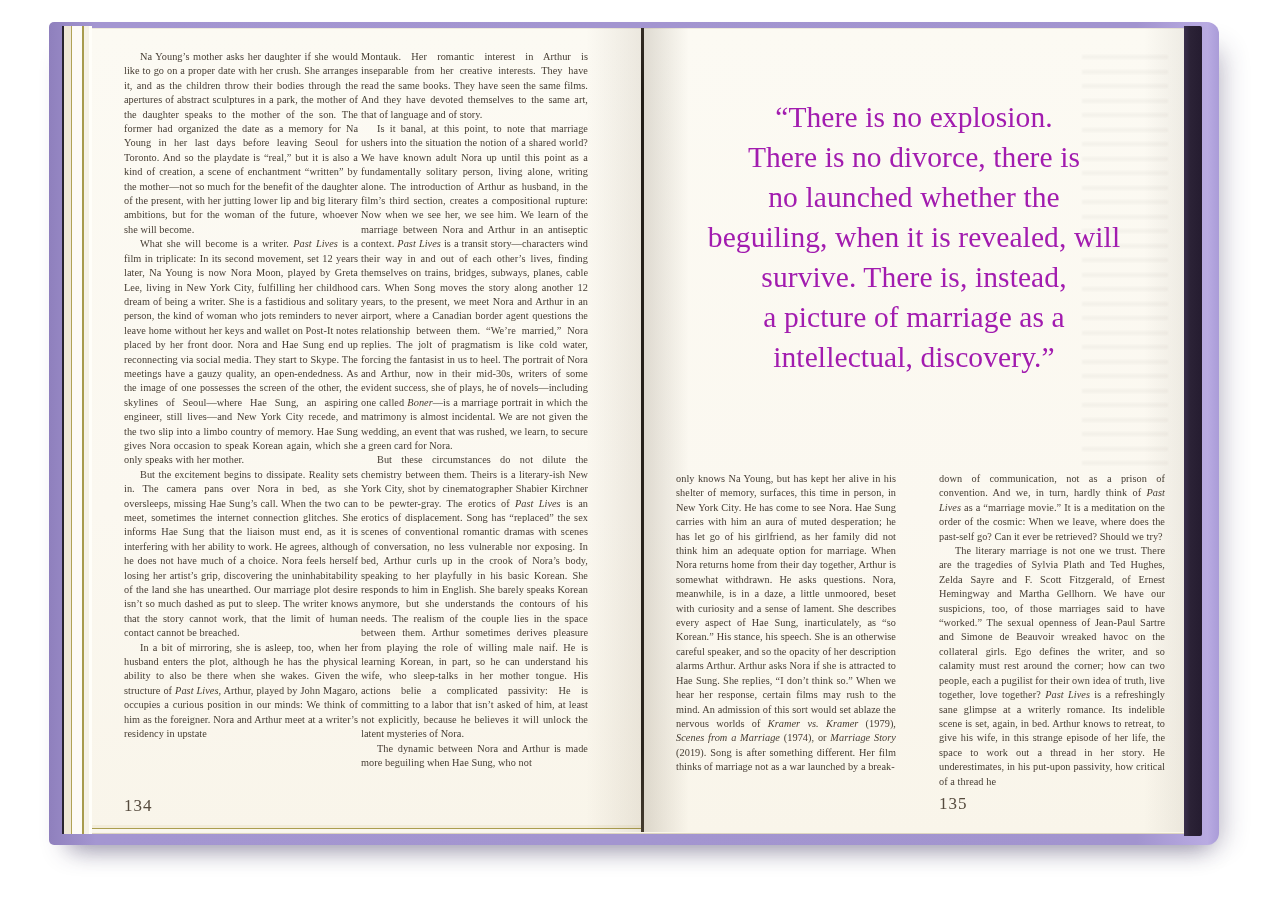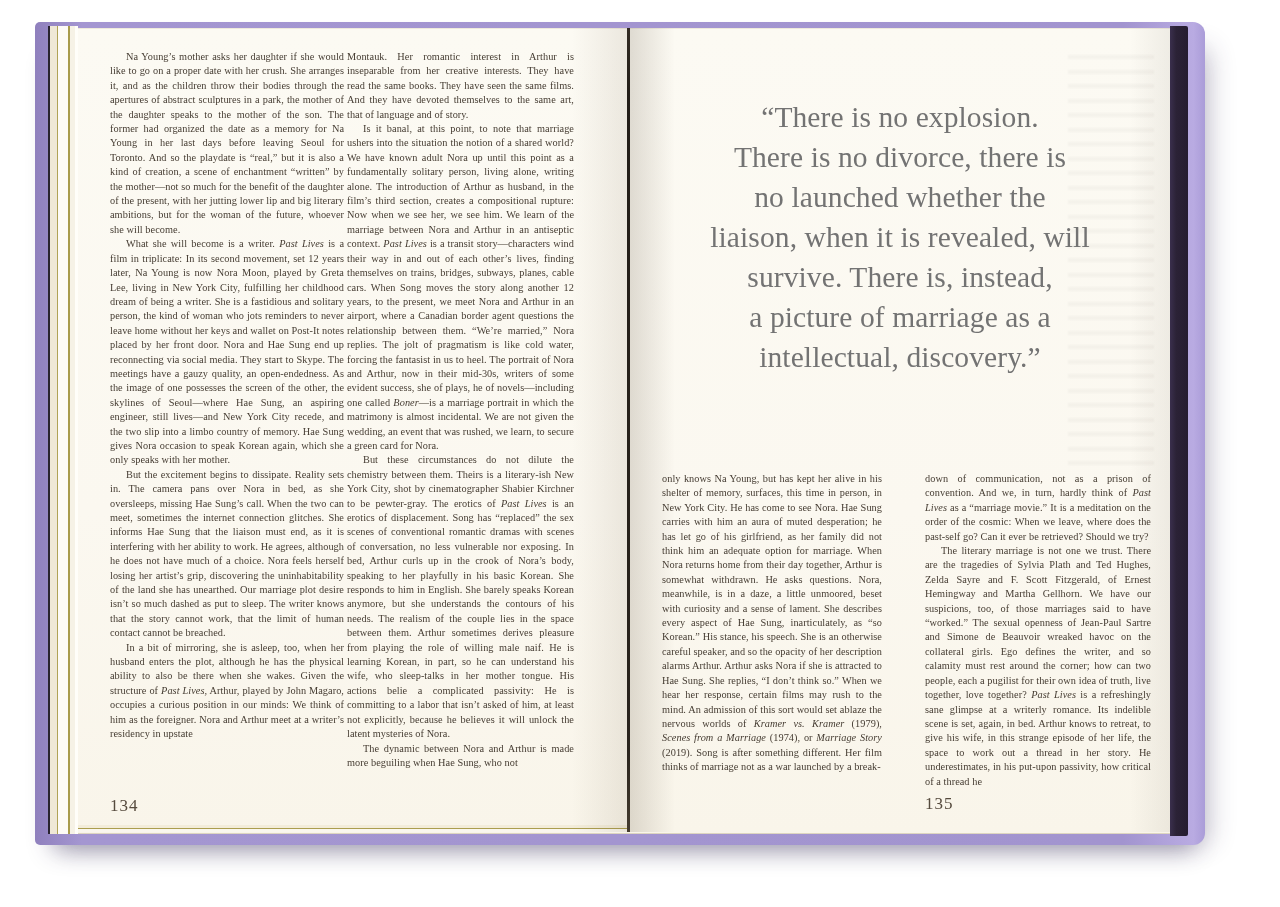--- a/index.html
+++ b/index.html
@@ -1,21 +1,21 @@
 <!DOCTYPE html>
 <html><head>
 <meta charset="utf-8">
 <style>
   html,body{margin:0;padding:0;}
   body{
     width:1280px;height:907px;position:relative;overflow:hidden;
     background:#ffffff;
     font-family:"Liberation Serif","DejaVu Serif",serif;
   }
-  .scene{position:absolute;inset:0;}
+  .scene{position:absolute;inset:0;margin-left:14px;}
 
   
   .book-shadow{
     position:absolute;left:48px;top:36px;width:1150px;height:800px;
     border-radius:10px;
     box-shadow:0 18px 24px -4px rgba(52,42,86,.42), 14px 10px 26px rgba(52,42,86,.20);
   }
   .book-cover{
     position:absolute;left:35px;top:22px;width:1170px;height:823px;
     background:linear-gradient(90deg,#8f80bd 0%,#a496d1 4%,#a294cf 93%,#b9abe2 99%,#aa9cd8 100%);
@@ -89,21 +89,21 @@
 
   .folio{
     position:absolute;font-size:17px;color:#554a3d;
     text-align:left;letter-spacing:1px;
   }
   .folio-left{left:110px;width:234px;top:796px;}
   .folio-right{left:925px;width:226px;top:794px;}
 
   .pull-quote{
     position:absolute;left:652px;top:97px;width:496px;
-    text-align:center;color:#737373;
+    text-align:center;color:#a21caf;
     font-size:29.5px;line-height:40px;
     letter-spacing:.1px;
   }
   .pull-quote .q-line{white-space:nowrap;}
 </style>
 </head>
 <body>
 
 <div class="scene">
 
@@ -137,21 +137,21 @@
       <p class="indent">Is it banal, at this point, to note that marriage ushers into the situation the notion of a shared world? We have known adult Nora up until this point as a fundamentally solitary person, living alone, writing alone. The introduction of Arthur as husband, in the film’s third section, creates a compositional rupture: Now when we see her, we see him. We learn of the marriage between Nora and Arthur in an antiseptic context. <em>Past Lives</em> is a transit story—characters wind their way in and out of each other’s lives, finding themselves on trains, bridges, subways, planes, cable cars. When Song moves the story along another 12 years, to the present, we meet Nora and Arthur in an airport, where a Canadian border agent questions the relationship between them. “We’re married,” Nora replies. The jolt of pragmatism is like cold water, forcing the fantasist in us to heel. The portrait of Nora and Arthur, now in their mid-30s, writers of some evident success, she of plays, he of novels—including one called <em>Boner</em>—is a marriage portrait in which the matrimony is almost incidental. We are not given the wedding, an event that was rushed, we learn, to secure a green card for Nora.</p>
       <p class="indent">But these circumstances do not dilute the chemistry between them. Theirs is a literary-ish New York City, shot by cinematographer Shabier Kirchner to be pewter-gray. The erotics of <em>Past Lives</em> is an erotics of displacement. Song has “replaced” the sex scenes of conventional romantic dramas with scenes of conversation, no less vulnerable nor exposing. In bed, Arthur curls up in the crook of Nora’s body, speaking to her playfully in his basic Korean. She responds to him in English. She barely speaks Korean anymore, but she understands the contours of his needs. The realism of the couple lies in the space between them. Arthur sometimes derives pleasure from playing the role of willing male naif. He is learning Korean, in part, so he can understand his wife, who sleep-talks in her mother tongue. His actions belie a complicated passivity: He is committing to a labor that isn’t asked of him, at least not explicitly, because he believes it will unlock the latent mysteries of Nora.</p>
       <p class="indent">The dynamic between Nora and Arthur is made more beguiling when Hae Sung, who not</p>
     </div>
   <div class="folio folio-left">134</div>
 
   <div class="pull-quote">
       <div class="q-line">“There is no explosion.</div>
       <div class="q-line">There is no divorce, there is</div>
       <div class="q-line">no launched whether the</div>
-      <div class="q-line">liaison, when it is revealed, will</div>
+      <div class="q-line">beguiling, when it is revealed, will</div>
       <div class="q-line">survive. There is, instead,</div>
       <div class="q-line">a picture of marriage as a</div>
       <div class="q-line">intellectual, discovery.”</div>
     </div>
   <div class="col col-r1">
       <p>only knows Na Young, but has kept her alive in his shelter of memory, surfaces, this time in person, in New York City. He has come to see Nora. Hae Sung carries with him an aura of muted desperation; he has let go of his girlfriend, as her family did not think him an adequate option for marriage. When Nora returns home from their day together, Arthur is somewhat withdrawn. He asks questions. Nora, meanwhile, is in a daze, a little unmoored, beset with curiosity and a sense of lament. She describes every aspect of Hae Sung, inarticulately, as “so Korean.” His stance, his speech. She is an otherwise careful speaker, and so the opacity of her description alarms Arthur. Arthur asks Nora if she is attracted to Hae Sung. She replies, “I don’t think so.” When we hear her response, certain films may rush to the mind. An admission of this sort would set ablaze the nervous worlds of <em>Kramer vs. Kramer</em> (1979), <em>Scenes from a Marriage</em> (1974), or <em>Marriage Story</em> (2019). Song is after something different. Her film thinks of marriage not as a war launched by a break-</p>
     </div>
   <div class="col col-r2">
       <p>down of communication, not as a prison of convention. And we, in turn, hardly think of <em>Past Lives</em> as a “marriage movie.” It is a meditation on the order of the cosmic: When we leave, where does the past-self go? Can it ever be retrieved? Should we try?</p>
       <p class="indent">The literary marriage is not one we trust. There are the tragedies of Sylvia Plath and Ted Hughes, Zelda Sayre and F. Scott Fitzgerald, of Ernest Hemingway and Martha Gellhorn. We have our suspicions, too, of those marriages said to have “worked.” The sexual openness of Jean-Paul Sartre and Simone de Beauvoir wreaked havoc on the collateral girls. Ego defines the writer, and so calamity must rest around the corner; how can two people, each a pugilist for their own idea of truth, live together, love together? <em>Past Lives</em> is a refreshingly sane glimpse at a writerly romance. Its indelible scene is set, again, in bed. Arthur knows to retreat, to give his wife, in this strange episode of her life, the space to work out a thread in her story. He underestimates, in his put-upon passivity, how critical of a thread he</p>

